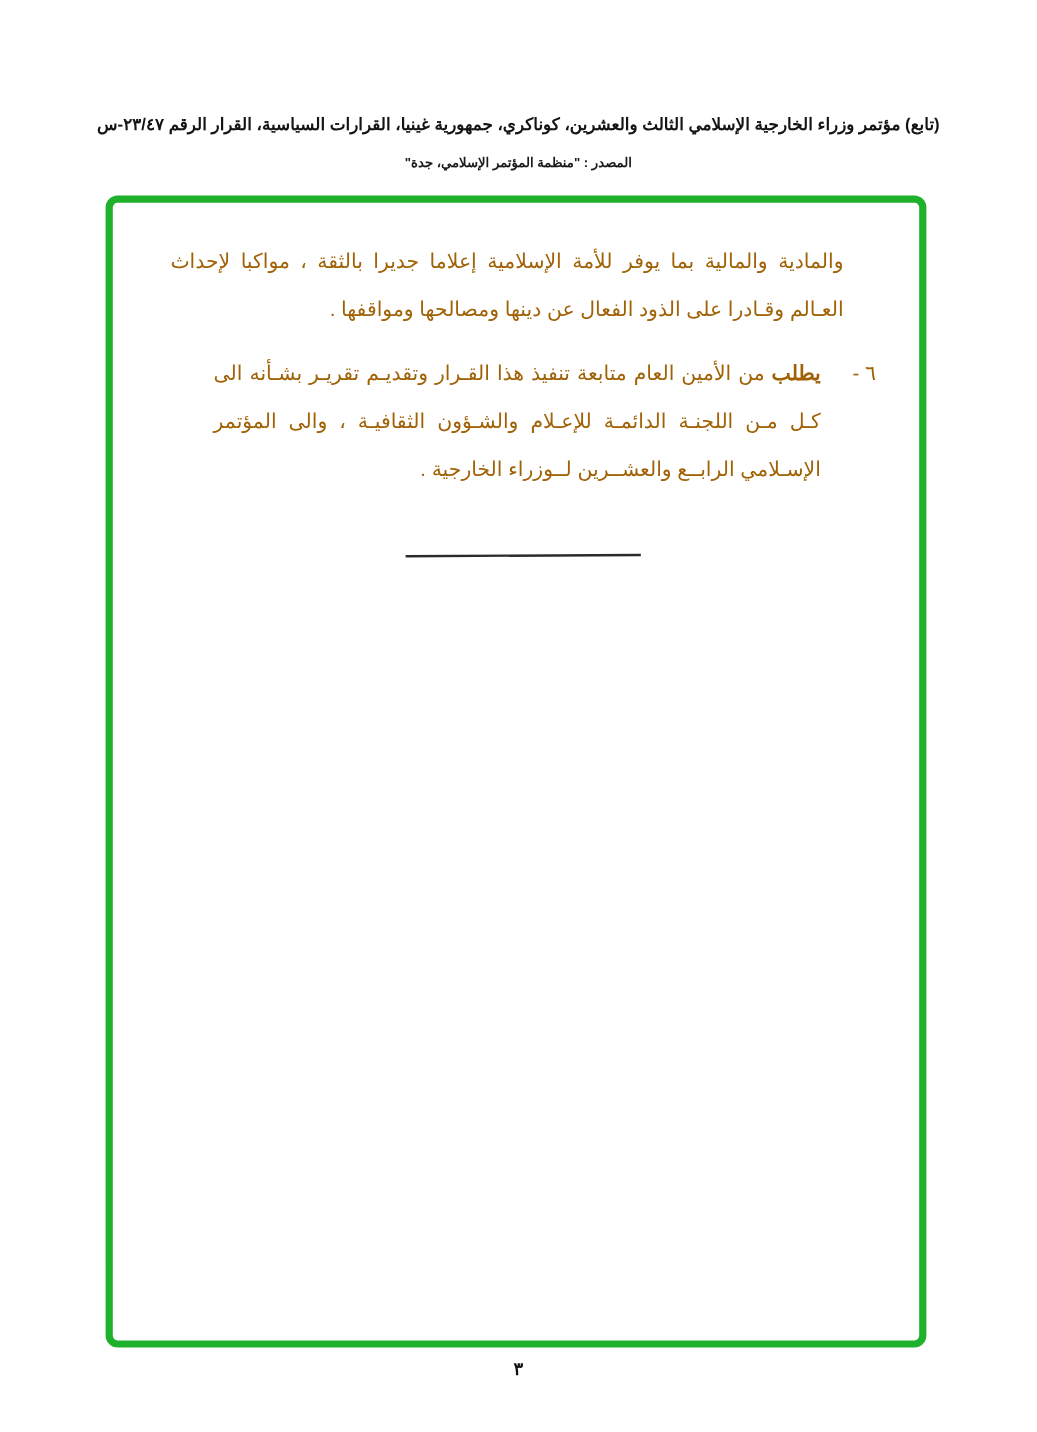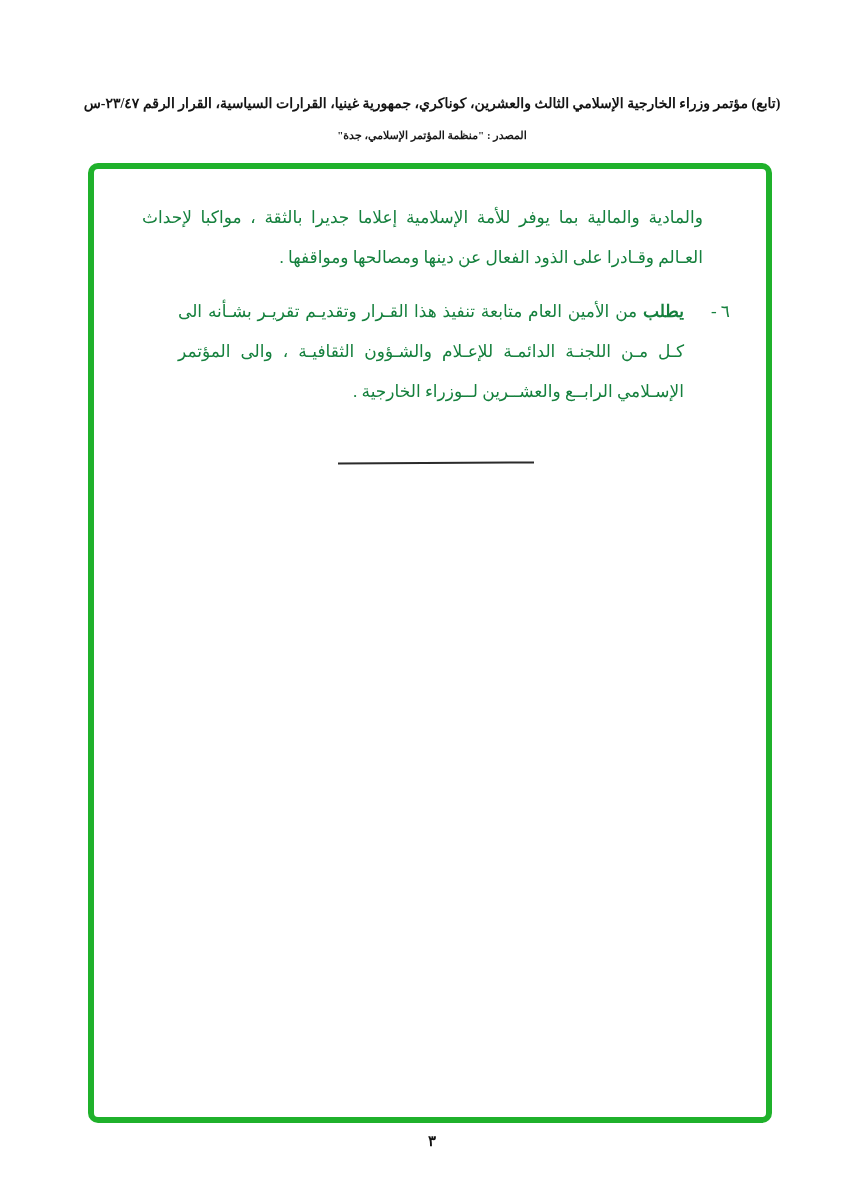--- a/index.html
+++ b/index.html
@@ -3,21 +3,21 @@
 <meta charset="utf-8">
 <style>
   * { margin:0; padding:0; box-sizing:border-box; }
   html,body { background:#ffffff; }
   .page {
     position:relative;
     width:864px; height:1193px;
     margin:0 auto;
     background:#ffffff;
     overflow:hidden;
-    font-family:Liberation Serif, serif;
+    font-family:Liberation Sans, sans-serif;
     color:#161616;
     direction:rtl;
   }
   .hdr1 {
     position:absolute; top:95px; left:0; right:0;
     text-align:center;
     font-size:14px; font-weight:bold;
     white-space:nowrap;
     direction:rtl;
     color:#141414;
@@ -37,21 +37,21 @@
     border-radius:10px;
     background:transparent;
   }
   .content {
     position:absolute;
     top:198px; right:134px; left:142px;
     direction:rtl;
     font-size:17px;
     line-height:40px;
     text-align:justify;
-    color:#15803d;
+    color:#a16207;
   }
   .para {
     margin-left:0; margin-right:27px;
     text-align:justify;
     text-align-last:right;
   }
   .item {
     display:flex;
     margin-top:14px;
   }

